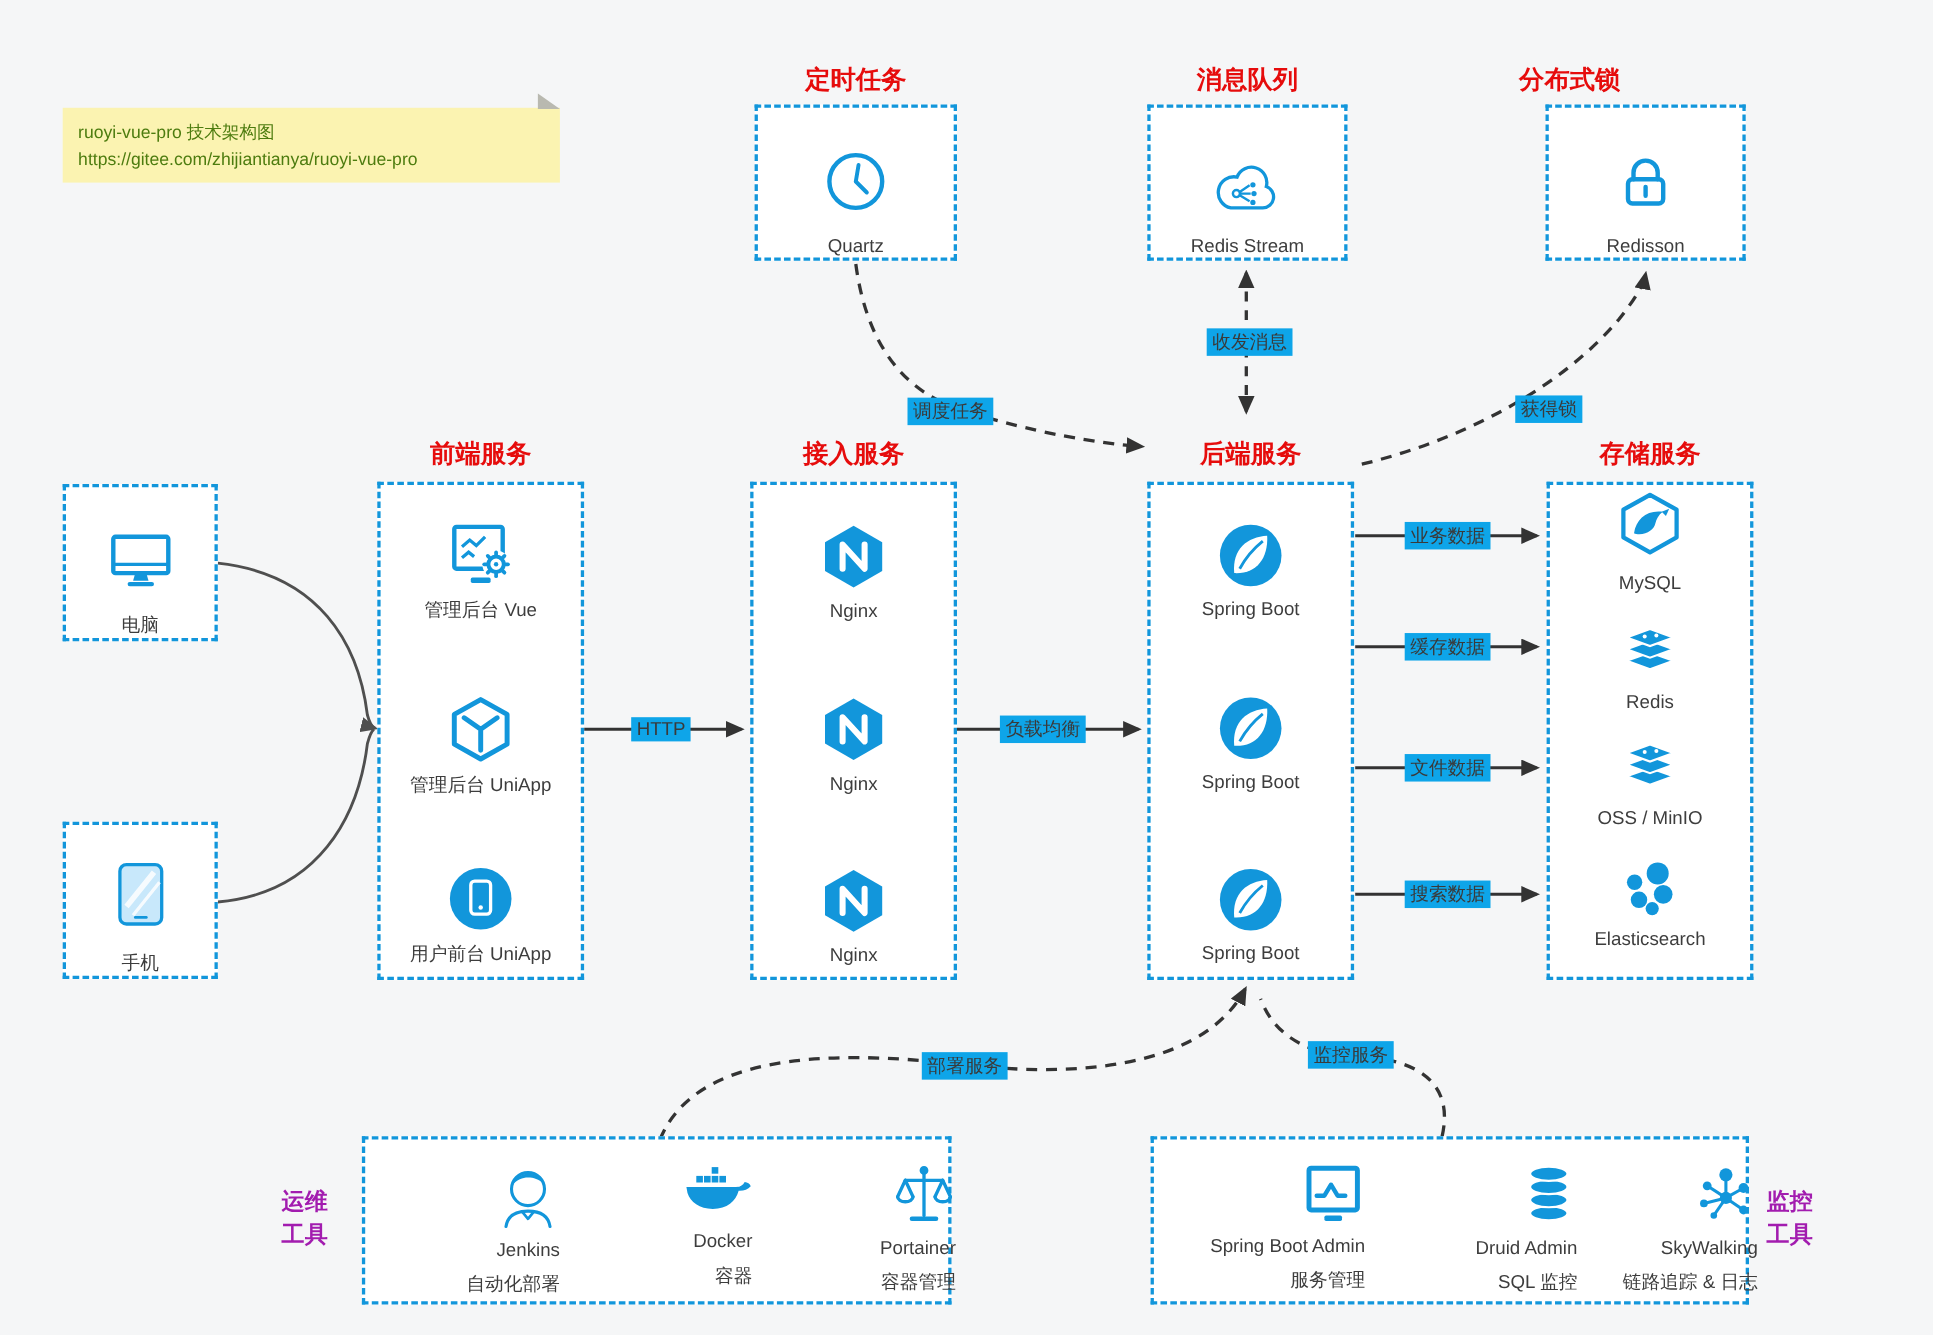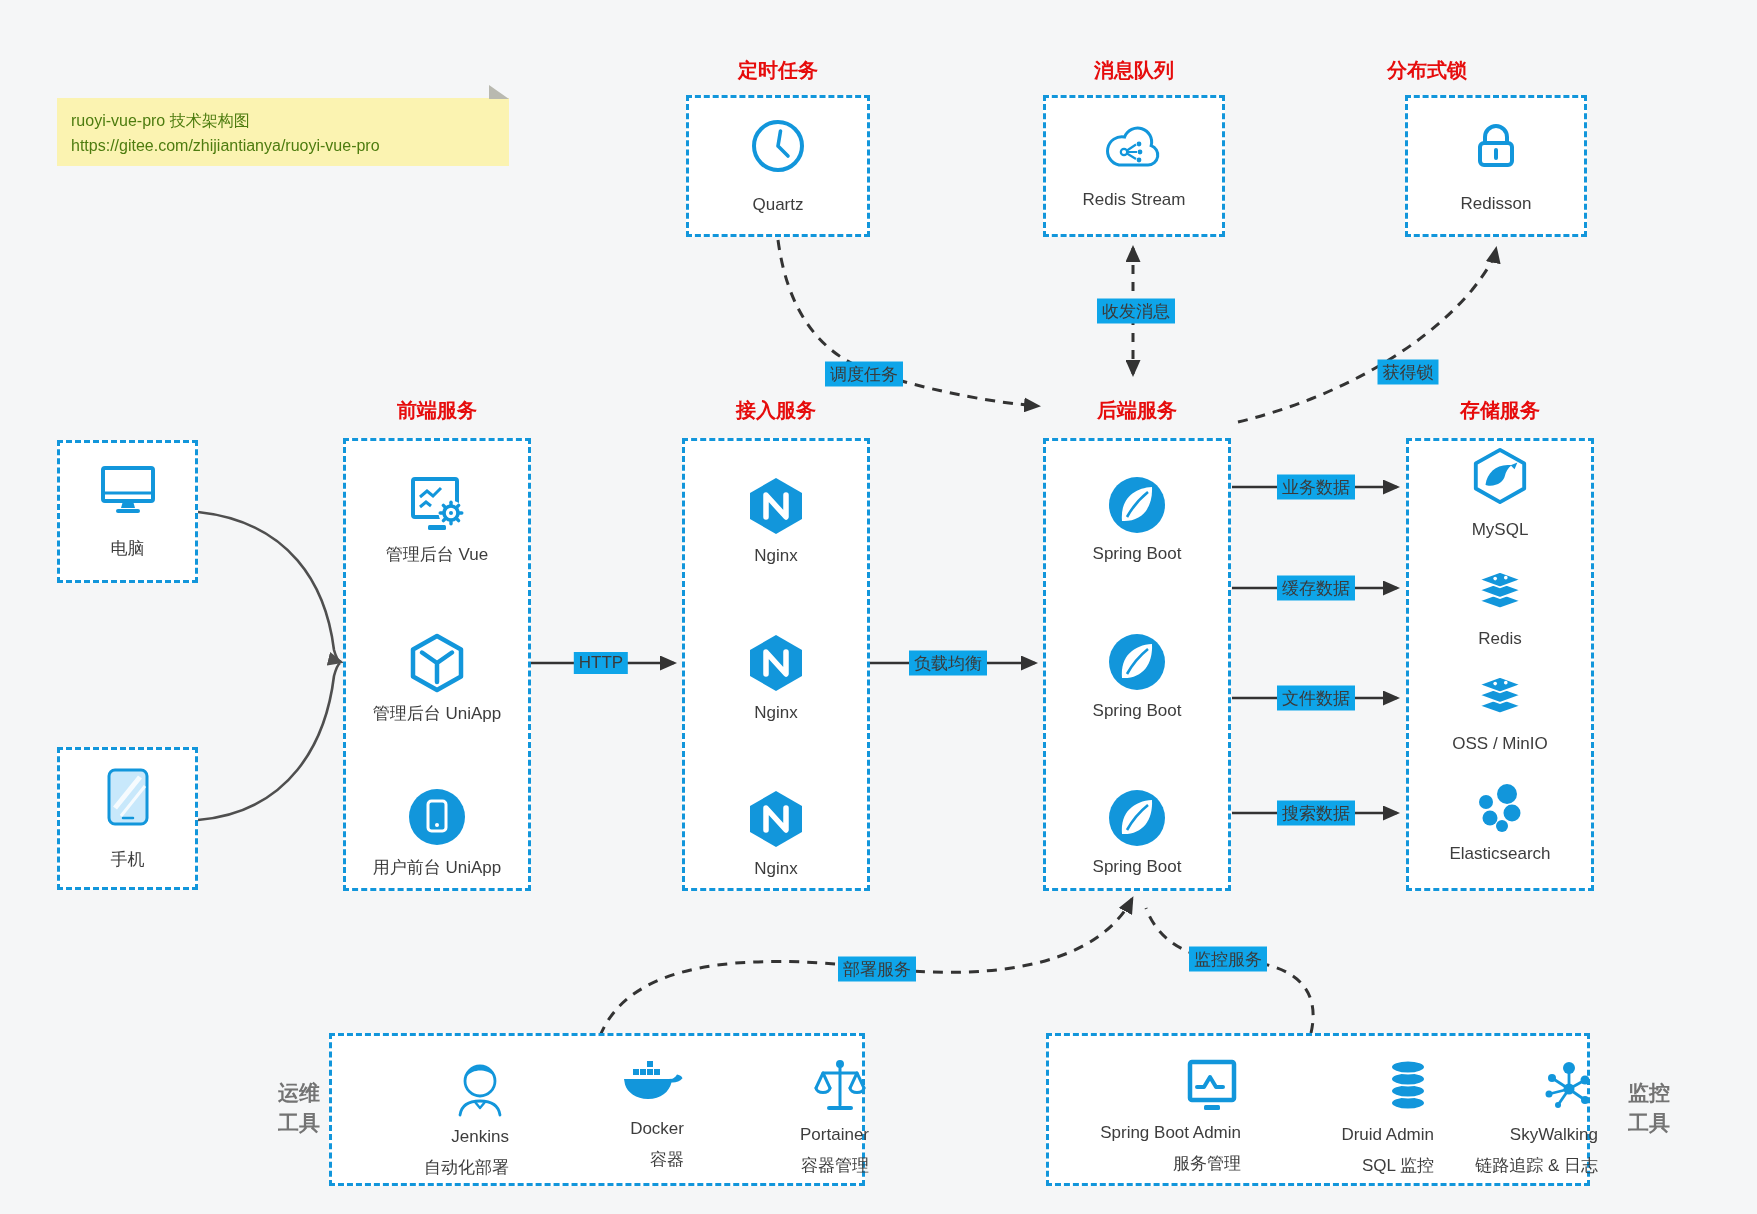--- a/index.html
+++ b/index.html
@@ -1,25 +1,25 @@
 <!DOCTYPE html>
 <html><head>
 <meta charset="utf-8">
 <style>
   html,body{margin:0;padding:0;background:#f5f6f7;font-family:"Liberation Sans","DejaVu Sans",sans-serif;}
   #canvas{position:relative;width:1757px;height:1214px;background:#f5f6f7;overflow:hidden;}
 
   .dbox{position:absolute;border:3px dashed #1296db;background:#fff;box-sizing:border-box;}
-  .col-title{position:absolute;color:#e60c0c;font-weight:bold;font-size:20px;text-align:center;white-space:nowrap;}
-  .side-title{position:absolute;color:#737373;font-weight:bold;font-size:21px;text-align:right;line-height:1.45;white-space:nowrap;}
+  .col-title{position:absolute;color:#e60c0c;font-weight:bold;font-size:23px;text-align:center;white-space:nowrap;}
+  .side-title{position:absolute;color:#a21caf;font-weight:bold;font-size:21px;text-align:left;line-height:1.45;white-space:nowrap;}
 
   .node-label{font-size:17px;color:#3d3d3d;white-space:nowrap;text-align:center;}
   .node-desc{font-size:17px;color:#3d3d3d;white-space:nowrap;text-align:center;}
 
-  .vcenter{display:flex;flex-direction:column;align-items:center;justify-content:center;height:100%;gap:20px;}
+  .vcenter{display:flex;flex-direction:column;align-items:center;justify-content:flex-end;height:100%;gap:20px;}
   .stack-item{position:absolute;left:0;width:100%;display:flex;flex-direction:column;align-items:center;gap:9px;}
   .bitem{position:absolute;top:22px;width:180px;display:flex;flex-direction:column;align-items:flex-end;gap:7px;line-height:1.4;}
 
   .edge-label{position:absolute;transform:translate(-50%,-50%);background:#0ea5e9;color:#3a3a3a;
               font-size:17px;padding:1px 5px;white-space:nowrap;}
 
   #note{position:absolute;left:57px;top:98px;width:452px;height:68px;background:#fbf3b1;
         box-sizing:border-box;padding:11px 10px 0 14px;font-size:16px;color:#4d7c0f;line-height:1.55;}
   #note .fold{position:absolute;top:-13px;right:0;width:0;height:0;
         border-bottom:14px solid #b9b9b0;border-right:20px solid transparent;}

